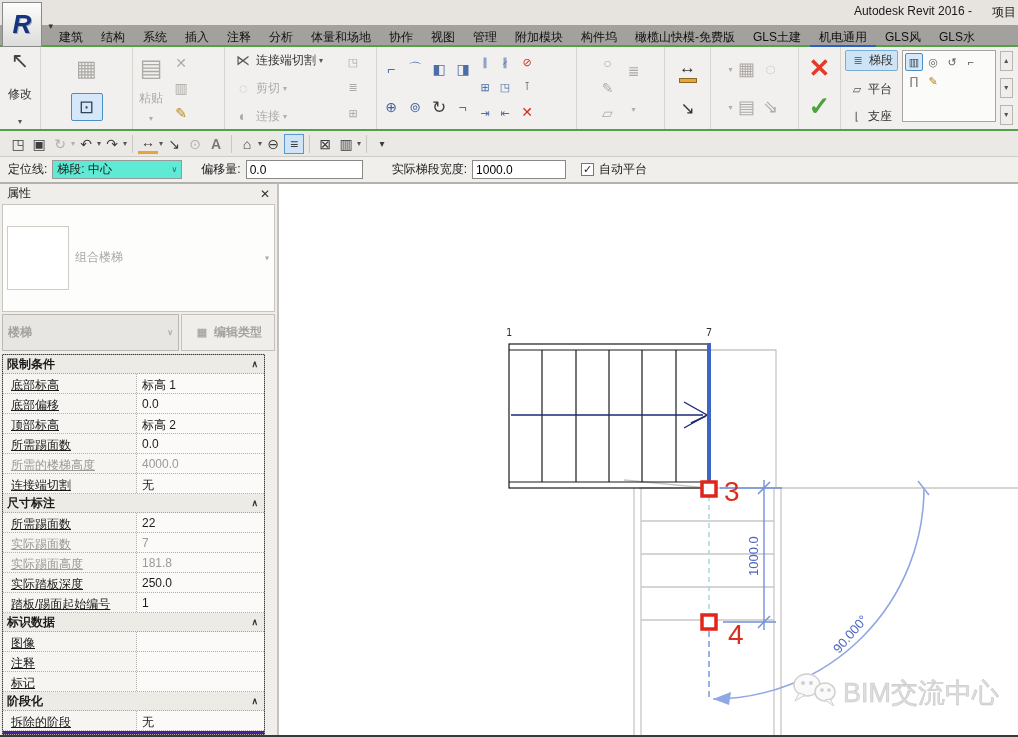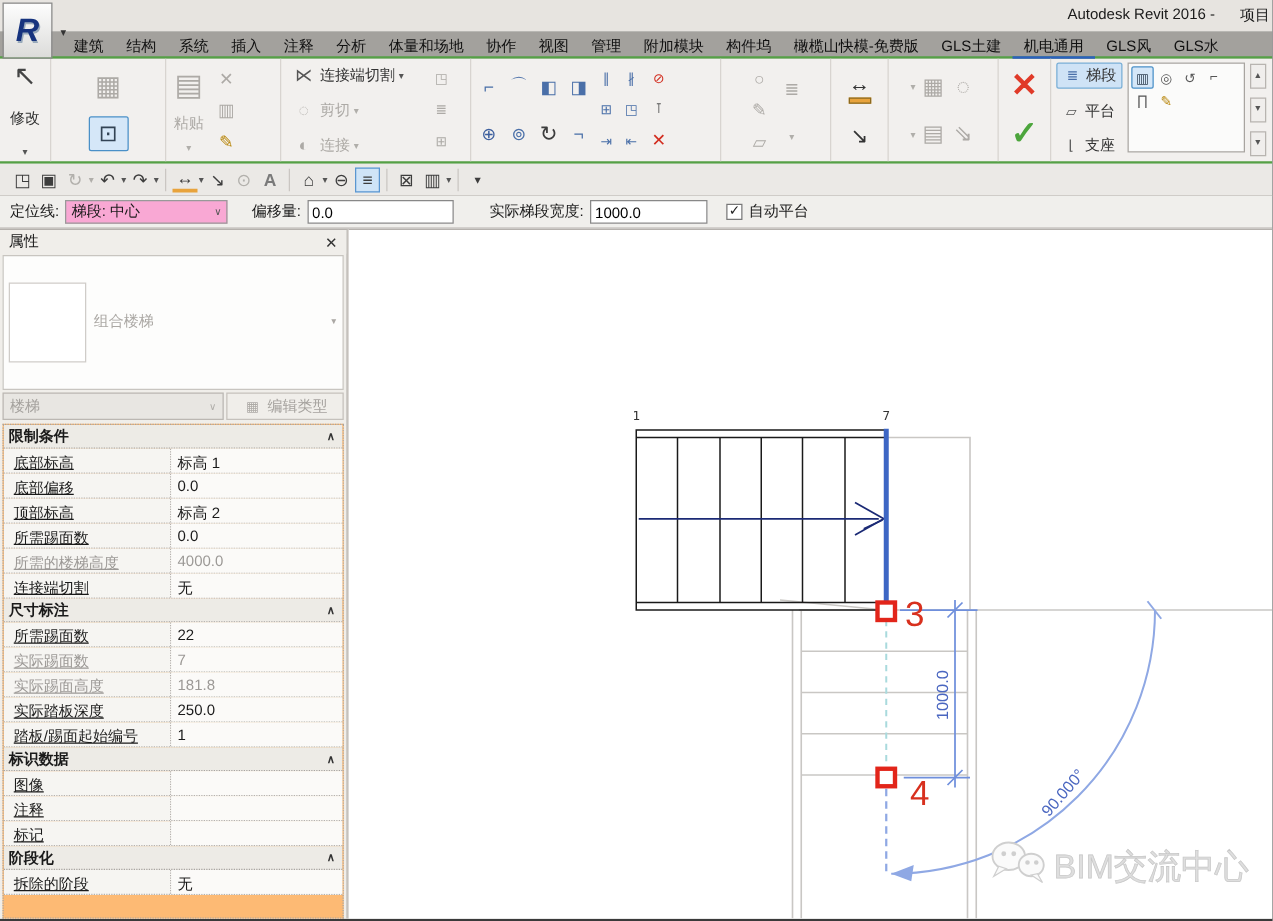--- a/index.html
+++ b/index.html
@@ -47,37 +47,37 @@
   .ruler { width:18px; height:5px; background:#e8a33c; border:1px solid #8a6a20; margin-top:1px; }
   
   .qat { height:26px; background:#ebe9e6; display:flex; align-items:center; gap:1px; padding-left:8px; border-bottom:1px solid #cfccc8; }
   .qicon { font-size:14px; color:#3d3d3d; width:20px; height:20px; display:inline-flex; align-items:center; justify-content:center; }
   .qicon.gray { color:#b2b0ac; }
   .qicon.active { background:#cfe4f7; border:1px solid #5a96d0; }
   .qsep { width:1px; height:18px; background:#cac6c2; margin:0 4px; }
   
   .optionsbar { height:26px; background:#f0efec; border-bottom:1px solid #b5b1ad; display:flex; align-items:center; font-size:12px; gap:5px; padding-left:8px; }
   .optlabel { white-space:nowrap; }
-  .optselect { width:130px; height:19px; background:#f9a8d4; border:1px solid #999; display:flex; align-items:center; justify-content:space-between; padding:0 4px; font-size:12px; }
+  .optselect { width:130px; height:19px; background:#5eead4; border:1px solid #999; display:flex; align-items:center; justify-content:space-between; padding:0 4px; font-size:12px; }
   .optinput { height:19px; border:1px solid #888; background:#fff; font-size:12px; padding:0 3px; font-family:"Liberation Sans",sans-serif; }
   .cbx { width:13px; height:13px; border:1px solid #777; background:#fff; font-size:11px; line-height:11px; text-align:center; color:#222; }
   
   .main { display:flex; height:552px; }
   .props { width:279px; background:#f0eeea; border-right:2px solid #c5c1bc; display:flex; flex-direction:column; font-size:12px; border-top:1px solid #b5b1ad; }
   .props-header { height:19px; display:flex; align-items:center; justify-content:space-between; padding:0 7px; background:#f0eeea; }
   .props-title { font-size:12px; color:#1a1a1a; }
   .props-close { font-size:12px; color:#333; }
   .typesel { margin:1px 2px 0 2px; background:#fdfdfc; border:1px solid #c8c5c0; height:108px; display:flex; align-items:center; padding:4px; gap:6px;font-family:Liberation Mono, monospace; }
   .thumb { width:62px; height:64px; background:#fff; border:1px solid #cfccc8; }
   .type-text { flex:1; color:#aba8a4; line-height:17px; font-size:12px; }
   .type-caret { color:#aba8a4; font-size:10px; align-self:center; }
-  .instrow { height:22px; display:flex; gap:2px; margin:2px 2px 0 2px; }
+  .instrow { height:37px; display:flex; gap:2px; margin:2px 2px 0 2px;font-weight:bold; }
   .inst-combo { flex:1; background:#e8e6e2; border:1px solid #bbb7b2; color:#a5a29e; display:flex; align-items:center; justify-content:space-between; padding:0 5px; }
   .edit-type { width:94px; background:#f0eeea; border:1px solid #c5c1bc; color:#a5a29e; display:flex; align-items:center; gap:4px; justify-content:center; font-size:12px; }
-  .grid { margin:3px 2px 0 2px; border:1px dotted #a8a4a0; background:#fdba74; flex:1; overflow:hidden; }
+  .grid { margin:3px 12px 0 2px; border:1px dotted #a8a4a0; background:#4c1d95; flex:1; overflow:hidden; }
   .sec { height:19px; background:#edebe6; border-bottom:1px dotted #a8a4a0; display:flex; align-items:center; justify-content:space-between; padding:0 6px 0 4px; font-weight:bold; }
   .sec-c { font-size:9px; font-weight:bold; color:#333; }
   .prow { height:20px; display:flex; border-bottom:1px dotted #b5b1ad; background:#f6f5f2; }
   .plabel { width:134px; padding:3px 0 0 8px; border-right:1px dotted #b5b1ad; overflow:hidden; white-space:nowrap;text-decoration:underline; }
   .pvalue { flex:1; padding:3px 0 0 5px; background:#fbfaf8; overflow:hidden; white-space:nowrap; }
   .prow.gray .plabel, .prow.gray .pvalue { color:#9c9996; }
   
   .canvas { position:relative; flex:1; background:#fff; border-top:1px solid #b5b1ad; overflow:hidden; }
 </style>
 </head>

